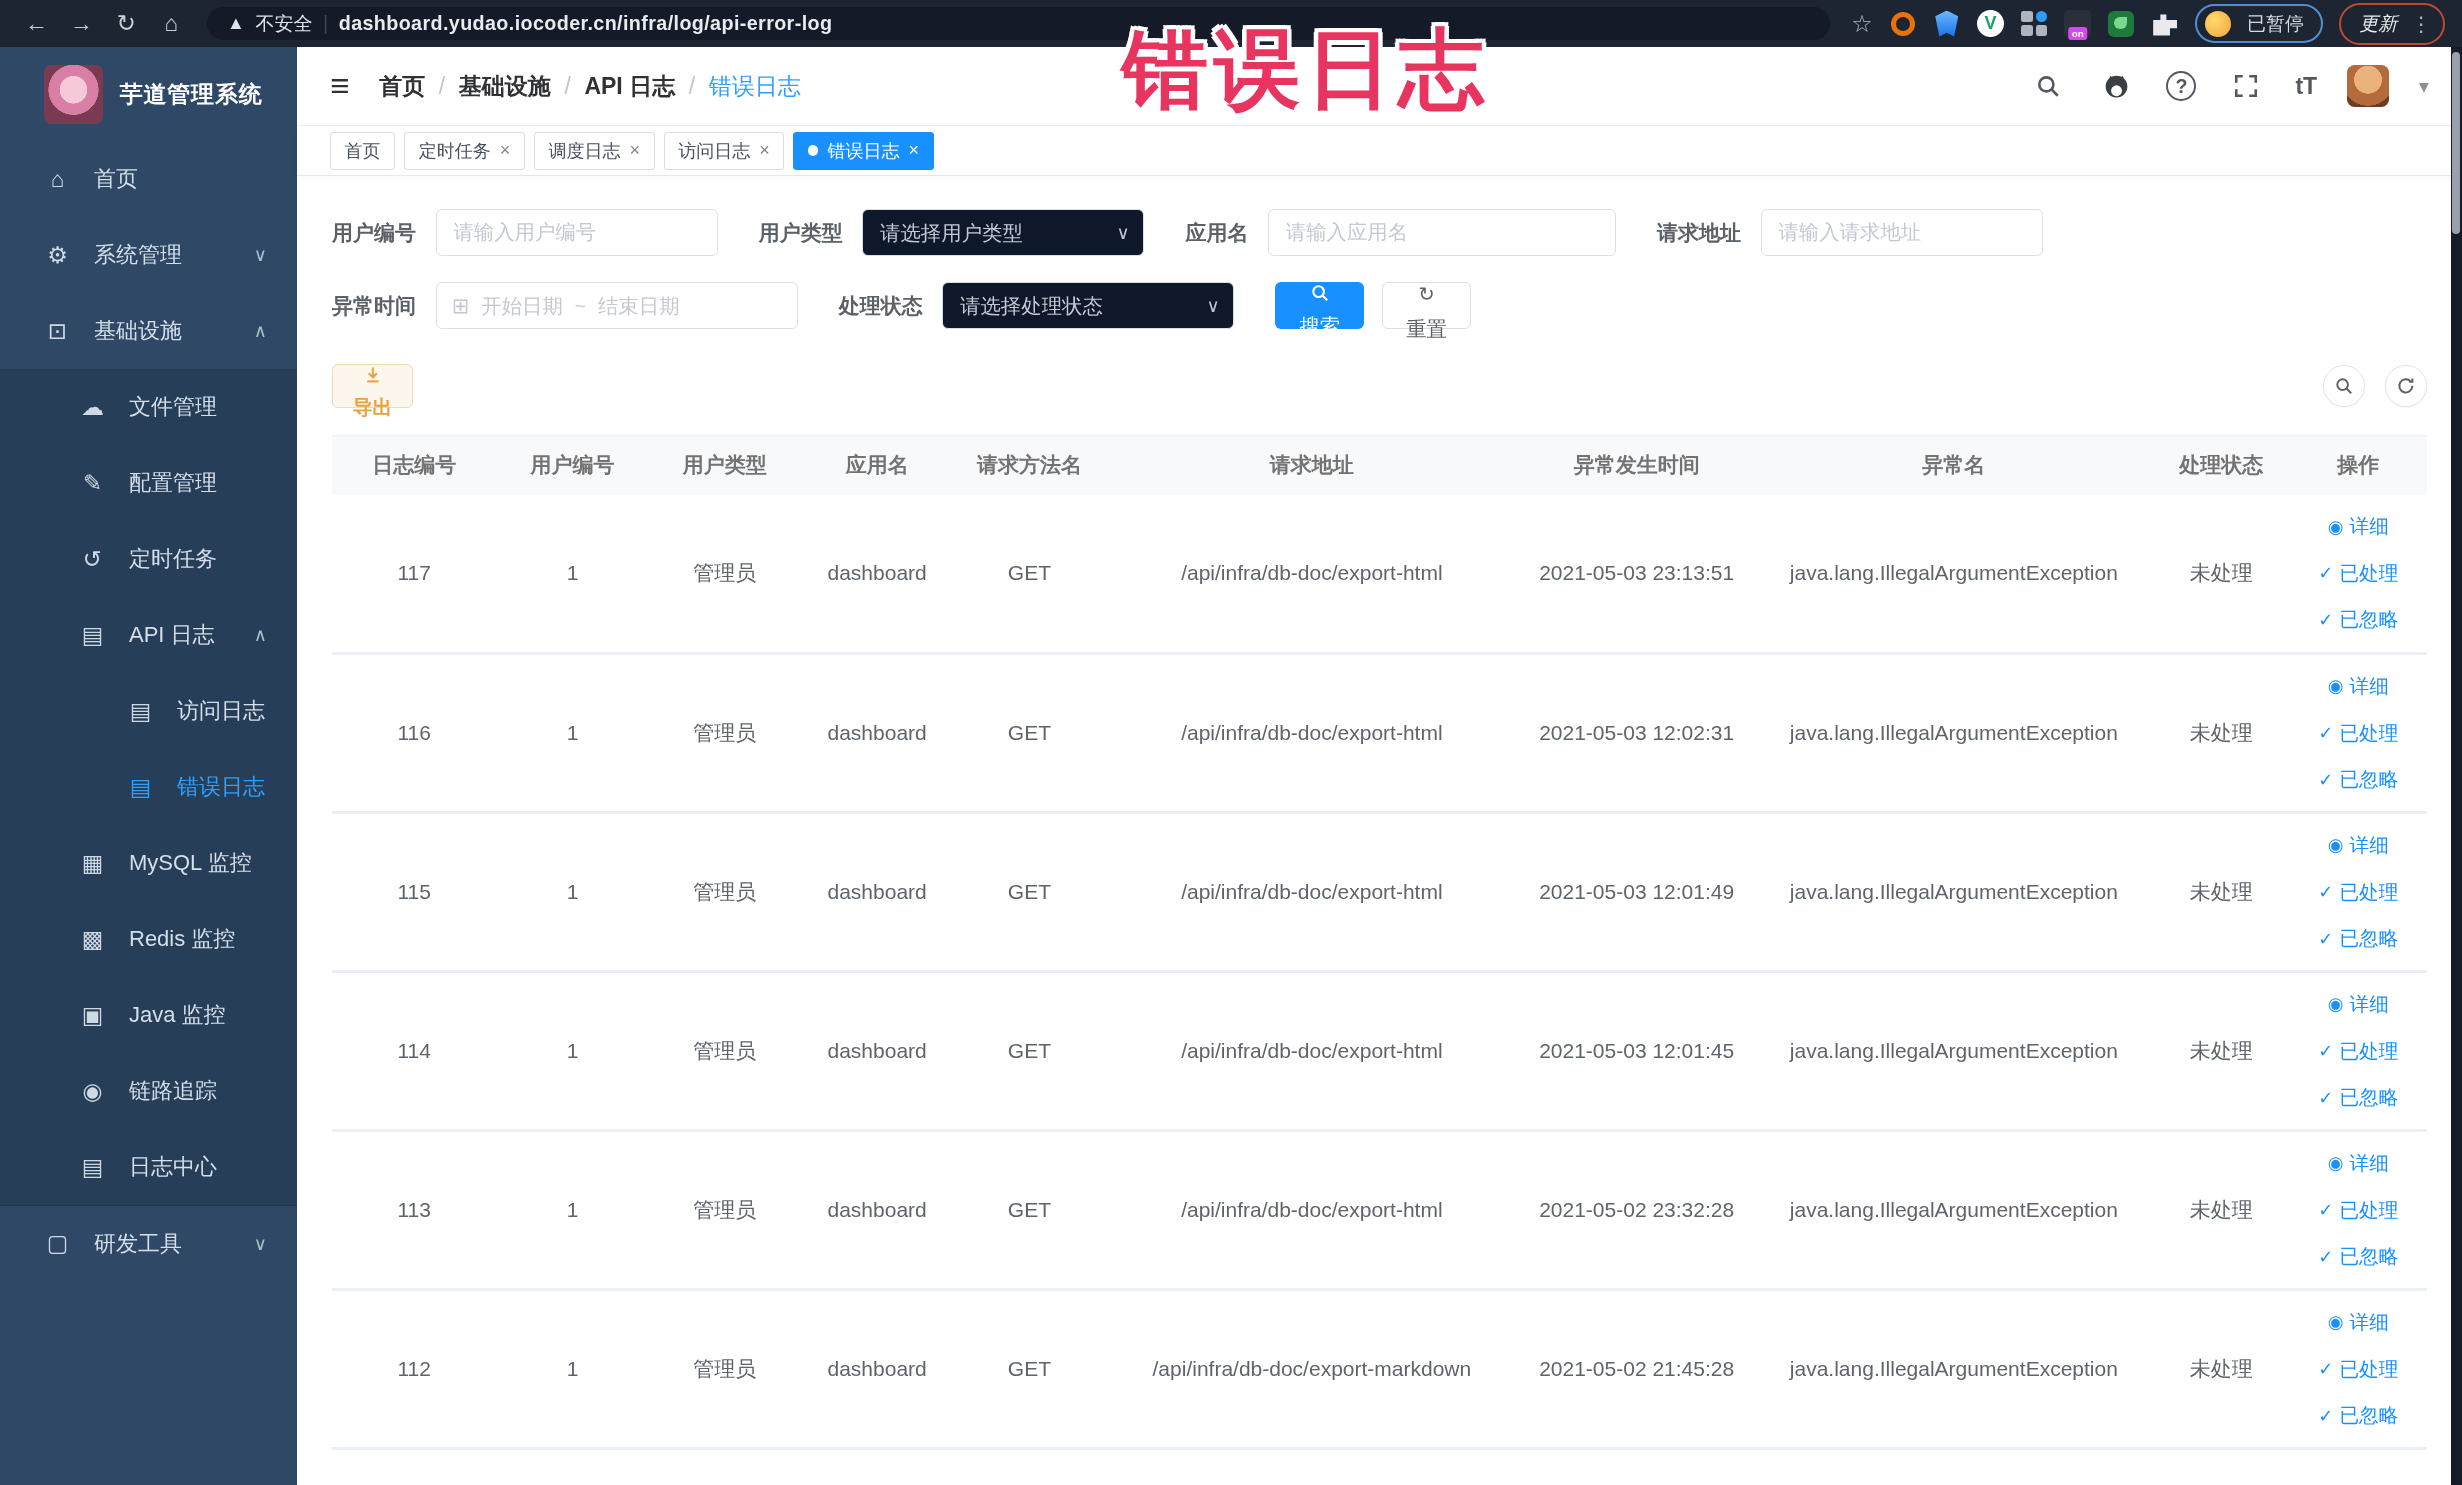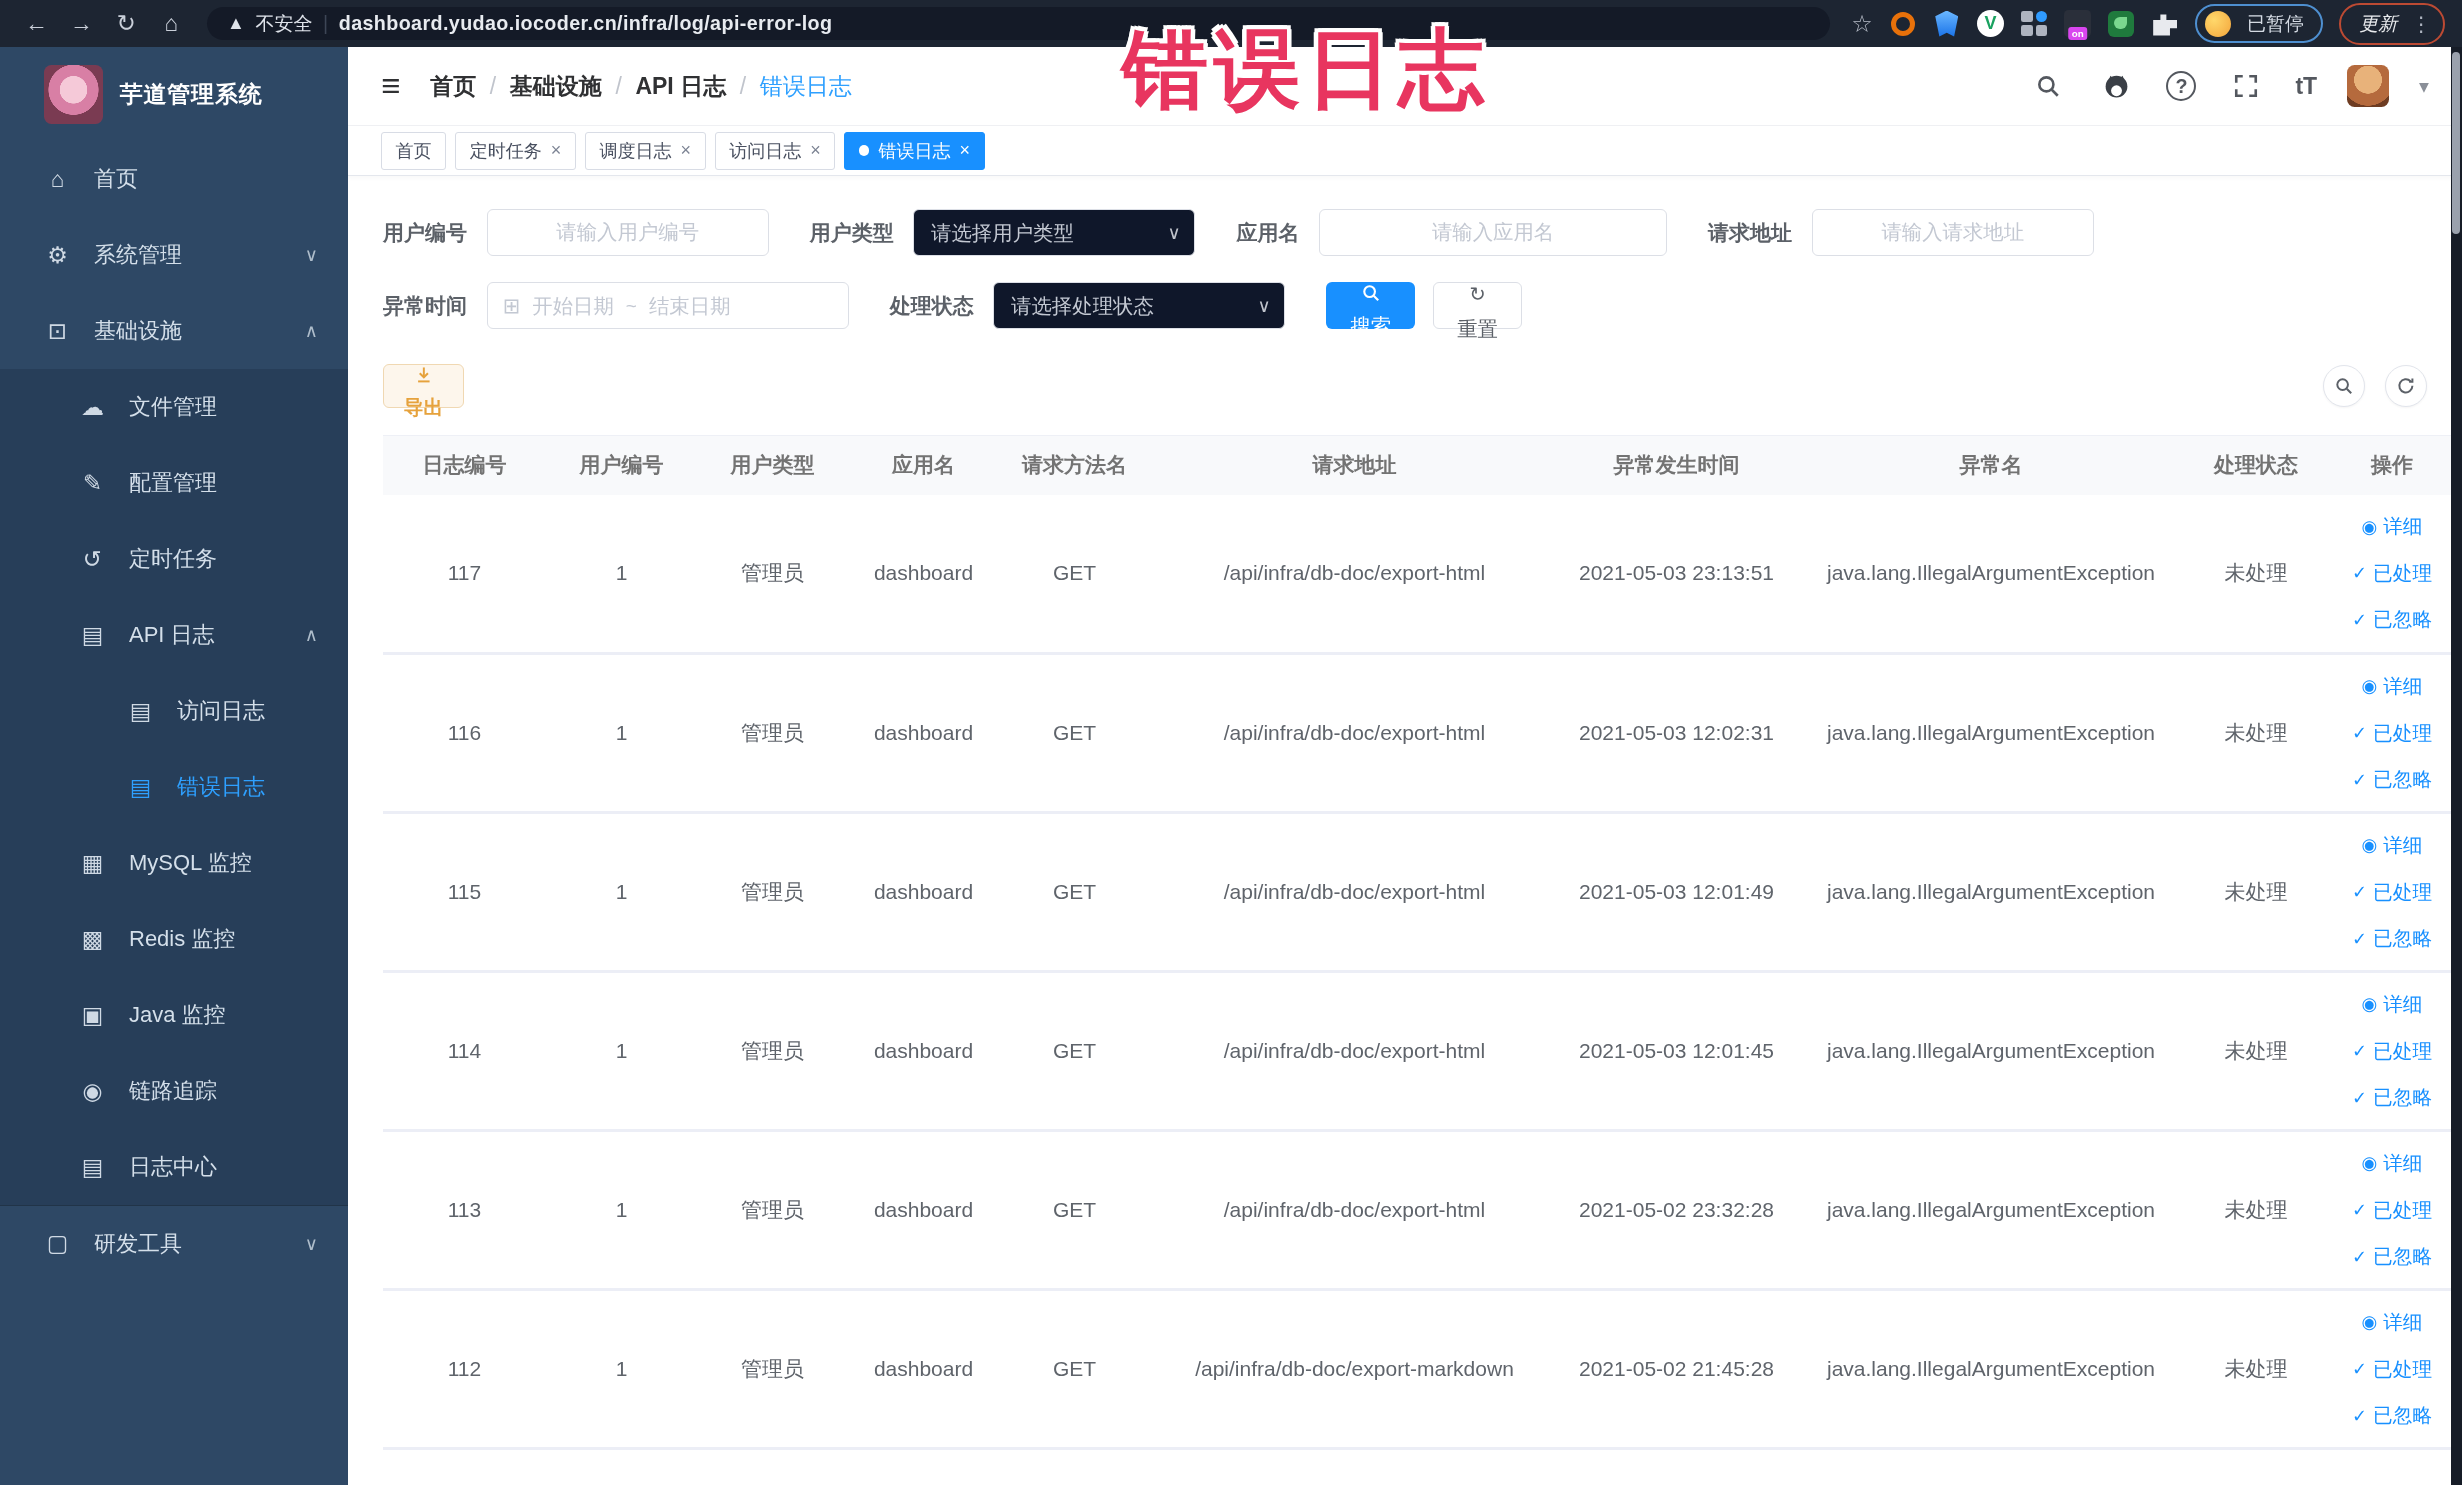--- a/index.html
+++ b/index.html
@@ -38,21 +38,21 @@
   .pill-pause .txt { color:#d4dae3; font-size:19px; }
   .pill-update { display:flex; align-items:center; gap:13.6px; border:2.3px solid #bc4a33; border-radius:21px;
                  padding:6px 12px 6px 18px; flex:none;font-style:italic; }
   .pill-update .txt { color:#e8eaed; font-size:19px; }
   .pill-update .kebab { color:#aeb4c0; font-size:20.4px; }
 
   
   .app { display:flex; height:1439px; }
 
   
-  .sidebar { width:348px; background:#2e4865; flex:none; display:flex; flex-direction:column; color:#d4dfea; }
+  .sidebar { width:297px; background:#2e4865; flex:none; display:flex; flex-direction:column; color:#d4dfea; }
   .sb-head { height:94px; display:flex; align-items:center; gap:16.7px; padding:0 0 0 44px; flex:none; }
   .sb-logo { width:59px; height:59px; border-radius:7.6px; flex:none;
              background:radial-gradient(circle at 50% 42%,#f5c9d8 0 30%,#d87fa5 31% 55%,#7a3b52 56% 100%); }
   .sb-title { font-size:23px; font-weight:700; color:#fff; letter-spacing:0.8px; }
   .sb-menu { flex:1; overflow:hidden; }
   .s-item { height:76px; display:flex; align-items:center; padding:0 30px 0 44px; gap:23px; font-size:22px; cursor:pointer; }
   .s-item .mi { width:27px; font-size:23px; text-align:center; color:#cfd9e4; flex:none; }
   .s-item .lbl { flex:1; white-space:nowrap; }
   .s-item .chev { font-size:18px; color:#aebdcb; }
   .s-sub { background:#273e59; }
@@ -88,21 +88,21 @@
   .tag.active .dot { width:10.6px; height:10.6px; border-radius:50%; background:#fff; }
   .tag.active .x { color:#fff; }
 
   
   .content { padding:33px 35px 0; }
   .frow { display:flex; align-items:center; }
   .frow + .frow { margin-top:26px; }
   .fgroup { display:flex; align-items:center; margin-right:41px; }
   .flabel { font-size:21px; font-weight:700; color:#5c6168; margin-right:19.7px; white-space:nowrap; }
   .finput { height:47px; border:1.5px solid #dcdfe6; border-radius:6px; background:#fff; padding:0 16.7px;
-            font-size:20.4px; color:#333; font-family:inherit;text-align:center; }
+            font-size:20.4px; color:#333; font-family:inherit; }
   .finput::placeholder { color:#c3c8d2; }
   .fselect { height:47px; border:1.5px solid #dcdfe6; border-radius:6px; background:#0f172a; padding:0 13.6px 0 16.7px;
              display:flex; align-items:center; cursor:pointer; }
   .fselect .ph { color:#c3c8d2; font-size:20.4px; flex:1; }
   .fselect .car { color:#c0c4cc; font-size:18px; margin-left:10.6px; }
   .daterange { width:362px; height:47px; border:1.5px solid #dcdfe6; border-radius:6px; display:flex; align-items:center;
                padding:0 15px; gap:12px; }
   .daterange .cal { color:#c3c8d2; font-size:21px; }
   .daterange .ph { color:#c3c8d2; font-size:20.4px; }
   .daterange .tilde { color:#c3c8d2; font-size:19px; }

